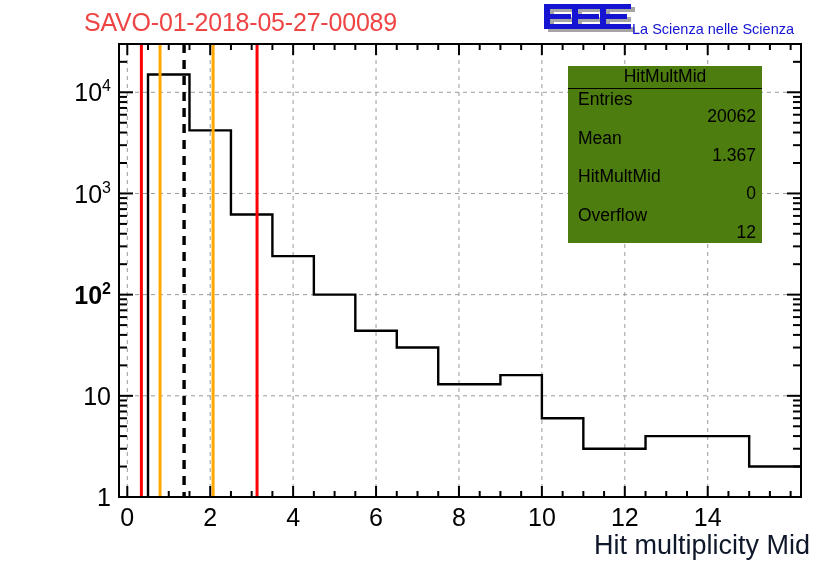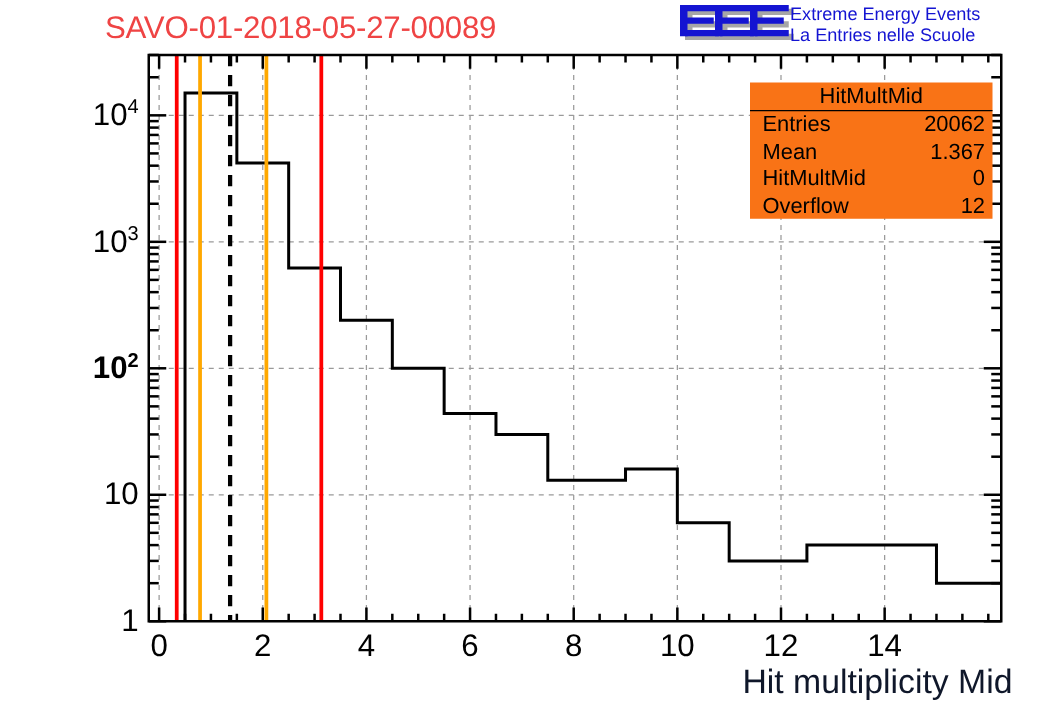--- a/index.html
+++ b/index.html
@@ -50,38 +50,38 @@
   }
   .ylab sup { font-size: 16px; vertical-align: super; }
 
   #xaxis-title {
     right: 26px; top: 530px;
     font-size: 27px; color: #0f172a; white-space: nowrap;
   }
 
   
   #stats-box {
-    left: 600px; top: 66px;
+    left: 568px; top: 66px;
     width: 194px;
     font-size: 17.5px;
     color: #000;
-    background: #f97316;
+    background: #4d7c0f;
   }
   #stats-title {
     text-align: center;
     padding-bottom: 1px;
     border-bottom: 1.6px solid #000;
   }
   .stat-row {
     display: flex; justify-content: space-between;
     padding: 0 6px 0 10px;
     line-height: 21.5px;
   }
   .stat-row .k { text-align: center; }
-  .stat-row .v { text-align: left; }
+  .stat-row .v { text-align: left; margin-top: 17px; }
 </style>
 </head>
 <body>
 
 <div id="root">
 
   <div class="abs" id="plot-title">SAVO-01-2018-05-27-00089</div>
 
   <div class="abs" id="eee-logo">
     <svg width="296" height="38" viewBox="0 0 296 38">
@@ -109,22 +109,21 @@
         <rect x="36" y="2" width="27" height="5"></rect>
         <rect x="36" y="12" width="23" height="5"></rect>
         <rect x="36" y="22" width="27" height="5"></rect>
         <rect x="32" y="2" width="6" height="25"></rect>
         <rect x="64" y="2" width="27" height="5"></rect>
         <rect x="64" y="12" width="23" height="5"></rect>
         <rect x="64" y="22" width="27" height="5"></rect>
         <rect x="60" y="2" width="6" height="25"></rect>
       </g>
     </svg>
-    <div id="logo-text-line1">Extreme Energy Events</div>
-    <div id="logo-text-line2">La Entries nelle Scuole</div>
+    <div id="logo-text-line2">La Scienza nelle Scienza</div>
   </div>
 
   <svg class="abs" id="plot-svg" style="left:0;top:0" width="836" height="572">
     <g id="grid-group">
         <line x1="127.29179331306992" x2="127.29179331306992" y1="44" y2="497" stroke="#9a9a9a" stroke-width="1" stroke-dasharray="4,4"></line>
         <line x1="210.209726443769" x2="210.209726443769" y1="44" y2="497" stroke="#9a9a9a" stroke-width="1" stroke-dasharray="4,4"></line>
         <line x1="293.1276595744681" x2="293.1276595744681" y1="44" y2="497" stroke="#9a9a9a" stroke-width="1" stroke-dasharray="4,4"></line>
         <line x1="376.0455927051672" x2="376.0455927051672" y1="44" y2="497" stroke="#9a9a9a" stroke-width="1" stroke-dasharray="4,4"></line>
         <line x1="458.9635258358662" x2="458.9635258358662" y1="44" y2="497" stroke="#9a9a9a" stroke-width="1" stroke-dasharray="4,4"></line>
         <line x1="541.8814589665653" x2="541.8814589665653" y1="44" y2="497" stroke="#9a9a9a" stroke-width="1" stroke-dasharray="4,4"></line>

